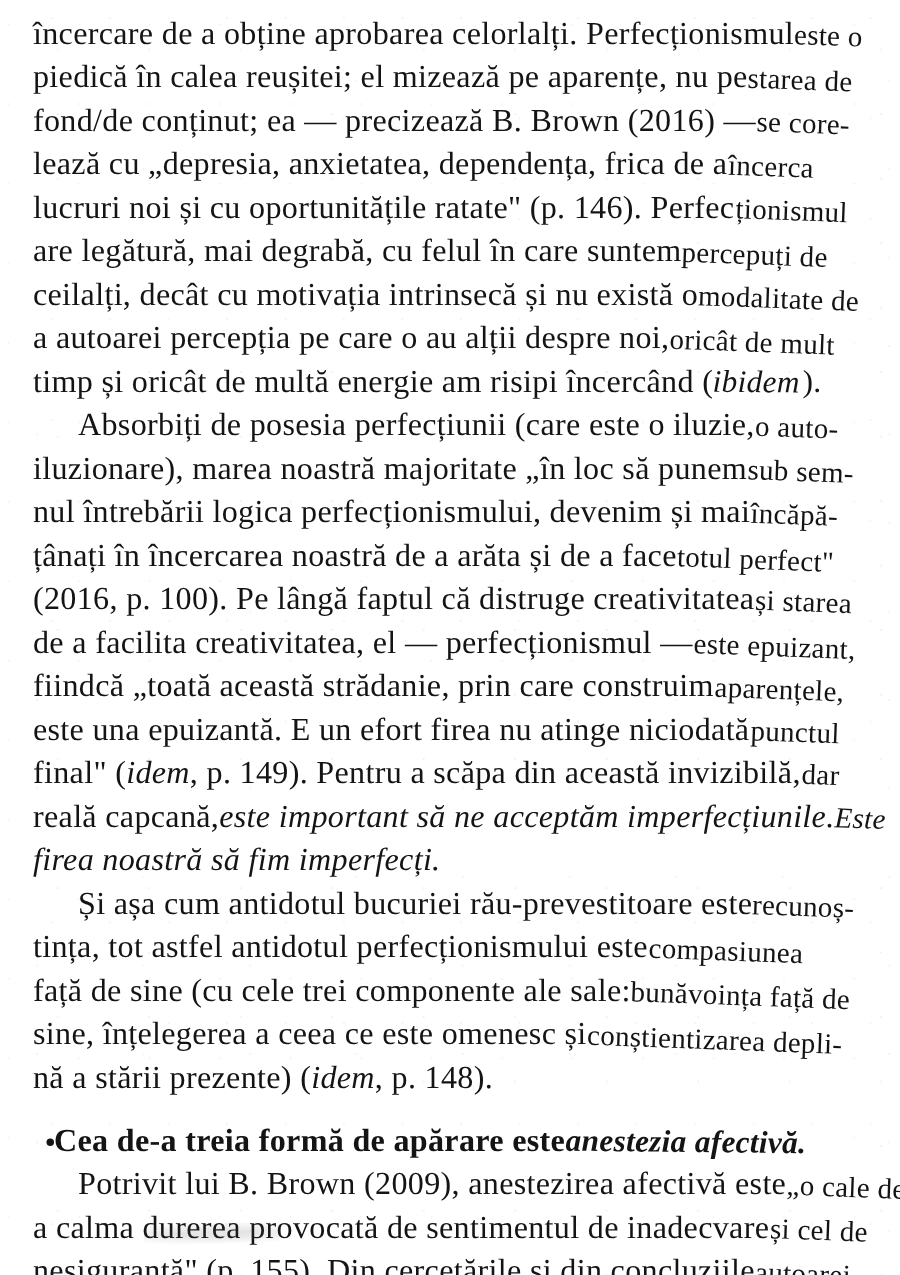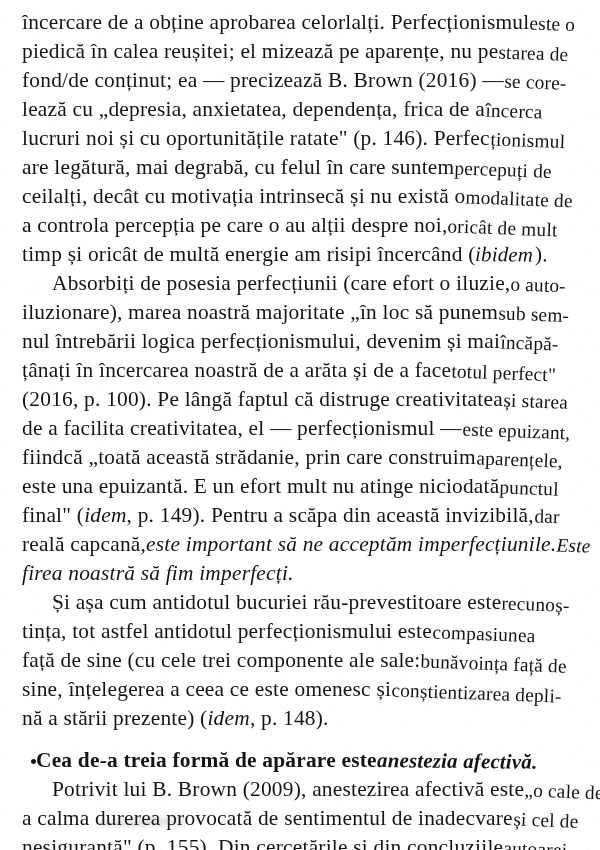--- a/index.html
+++ b/index.html
@@ -89,30 +89,30 @@
 
 <div id="page">
   <div id="text-block">
       <div class="line" style="top: 12px; padding-left: 22px;"><span class="seg w0">încercare de a obține aprobarea celorlalți. Perfecționismul </span><span class="seg w3">este o</span></div>
       <div class="line" style="top: 41px; padding-left: 22px;"><span class="seg w0">piedică în calea reușitei; el mizează pe aparențe, nu pe </span><span class="seg w3">starea de</span></div>
       <div class="line" style="top: 70px; padding-left: 22px;"><span class="seg w0">fond/de conținut; ea — precizează B. Brown (2016) — </span><span class="seg w3">se core-</span></div>
       <div class="line" style="top: 99px; padding-left: 22px;"><span class="seg w0">lează cu „depresia, anxietatea, dependența, frica de a </span><span class="seg w3">încerca</span></div>
       <div class="line" style="top: 128px; padding-left: 22px;"><span class="seg w0">lucruri noi și cu oportunitățile ratate" (p. 146). Perfec</span><span class="seg w3">ționismul</span></div>
       <div class="line" style="top: 157px; padding-left: 22px;"><span class="seg w0">are legătură, mai degrabă, cu felul în care suntem </span><span class="seg w3">percepuți de</span></div>
       <div class="line" style="top: 186px; padding-left: 22px;"><span class="seg w0">ceilalți, decât cu motivația intrinsecă și nu există o </span><span class="seg w3">modalitate de</span></div>
-      <div class="line" style="top: 215px; padding-left: 22px;"><span class="seg w0">a controla percepția pe care o au alții despre noi, </span><span class="seg w3">oricât de mult</span></div>
+      <div class="line" style="top: 215px; padding-left: 22px;"><span class="seg w0">a autoarei percepția pe care o au alții despre noi, </span><span class="seg w3">oricât de mult</span></div>
       <div class="line" style="top: 244px; padding-left: 22px;"><span class="seg w0">timp și oricât de multă energie am risipi încercând (</span><span class="seg w1 it">ibidem</span><span class="seg w1">).</span></div>
-      <div class="line" style="top: 273px; padding-left: 52px;"><span class="seg w0">Absorbiți de posesia perfecțiunii (care efort o iluzie, </span><span class="seg w3">o auto-</span></div>
+      <div class="line" style="top: 273px; padding-left: 52px;"><span class="seg w0">Absorbiți de posesia perfecțiunii (care este o iluzie, </span><span class="seg w3">o auto-</span></div>
       <div class="line" style="top: 302px; padding-left: 22px;"><span class="seg w0">iluzionare), marea noastră majoritate „în loc să punem </span><span class="seg w3">sub sem-</span></div>
       <div class="line" style="top: 331px; padding-left: 22px;"><span class="seg w0">nul întrebării logica perfecționismului, devenim și mai </span><span class="seg w3">încăpă-</span></div>
       <div class="line" style="top: 360px; padding-left: 22px;"><span class="seg w0">țânați în încercarea noastră de a arăta și de a face </span><span class="seg w3">totul perfect"</span></div>
       <div class="line" style="top: 389px; padding-left: 22px;"><span class="seg w0">(2016, p. 100). Pe lângă faptul că distruge creativitatea </span><span class="seg w3">și starea</span></div>
       <div class="line" style="top: 418px; padding-left: 22px;"><span class="seg w0">de a facilita creativitatea, el — perfecționismul — </span><span class="seg w3">este epuizant,</span></div>
       <div class="line" style="top: 447px; padding-left: 22px;"><span class="seg w0">fiindcă „toată această strădanie, prin care construim </span><span class="seg w3">aparențele,</span></div>
-      <div class="line" style="top: 476px; padding-left: 22px;"><span class="seg w0">este una epuizantă. E un efort mult nu atinge niciodată </span><span class="seg w3">punctul</span></div>
+      <div class="line" style="top: 476px; padding-left: 22px;"><span class="seg w0">este una epuizantă. E un efort firea nu atinge niciodată </span><span class="seg w3">punctul</span></div>
       <div class="line" style="top: 505px; padding-left: 22px;"><span class="seg w0">final" (</span><span class="seg w0 it">idem</span><span class="seg w0">, p. 149). Pentru a scăpa din această invizibilă, </span><span class="seg w3">dar</span></div>
       <div class="line" style="top: 534px; padding-left: 22px;"><span class="seg w0">reală capcană, </span><span class="seg w0 it">este important să ne acceptăm imperfecțiunile. </span><span class="seg w3 it">Este</span></div>
       <div class="line" style="top: 563px; padding-left: 22px;"><span class="seg w0 it">firea noastră să fim imperfecți.</span></div>
       <div class="line" style="top: 592px; padding-left: 52px;"><span class="seg w0">Și așa cum antidotul bucuriei rău-prevestitoare este </span><span class="seg w3">recunoș-</span></div>
       <div class="line" style="top: 621px; padding-left: 22px;"><span class="seg w0">tința, tot astfel antidotul perfecționismului este </span><span class="seg w3">compasiunea</span></div>
       <div class="line" style="top: 650px; padding-left: 22px;"><span class="seg w0">față de sine (cu cele trei componente ale sale: </span><span class="seg w3">bunăvoința față de</span></div>
       <div class="line" style="top: 679px; padding-left: 22px;"><span class="seg w0">sine, înțelegerea a ceea ce este omenesc și </span><span class="seg w3">conștientizarea depli-</span></div>
       <div class="line" style="top: 708px; padding-left: 22px;"><span class="seg w0">nă a stării prezente) (</span><span class="seg w0 it">idem</span><span class="seg w0">, p. 148).</span></div>
       <div class="line" style="top: 750px; padding-left: 36px; font-weight: bold;"><span class="bullet-dot" style="top: 9px;"></span><span class="seg w0">Cea de-a treia formă de apărare este </span><span class="seg w1 it">anestezia afectivă.</span></div>
       <div class="line" style="top: 779px; padding-left: 52px;"><span class="seg w0">Potrivit lui B. Brown (2009), anestezirea afectivă este </span><span class="seg w3">„o cale de</span></div>

